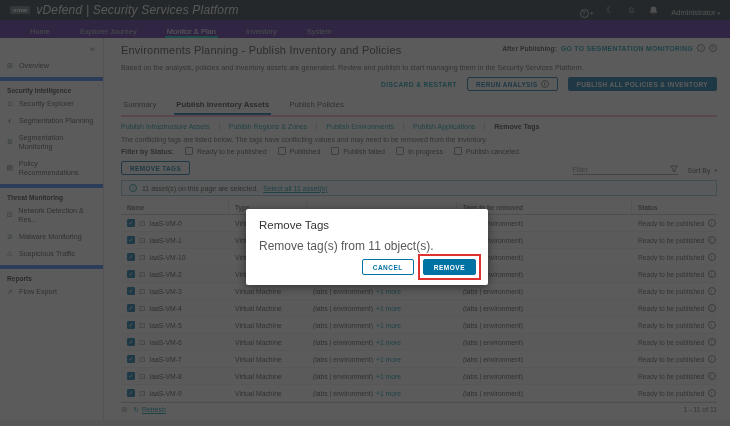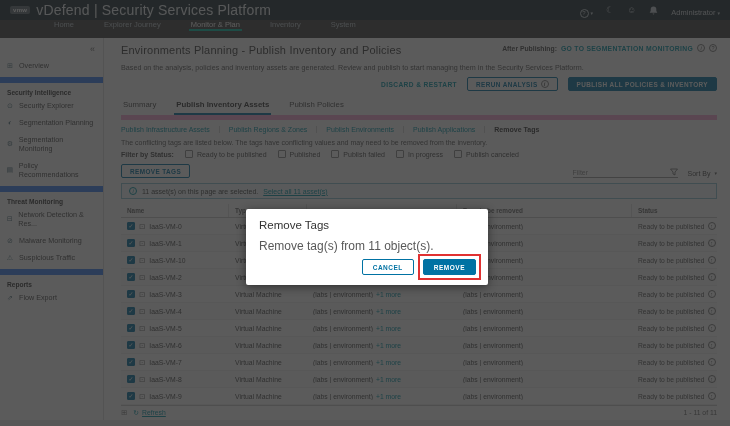--- a/index.html
+++ b/index.html
@@ -4,45 +4,45 @@
 <style>
   * { margin:0; padding:0; box-sizing:border-box; }
   html,body { width:730px; height:426px; overflow:hidden; background:#e9e9e9;
     font-family:"Liberation Sans", sans-serif; position:relative; }
 
   
   .topbar { height:20px; background:#1b2a32; display:flex; align-items:center;
     padding:0 10px; color:#cdd6da; gap:6px; }
   .logo-box { background:#5f6f77; color:#fff; font-size:6px; font-weight:bold;
     border-radius:2px; padding:1px 3px; letter-spacing:.3px; }
-  .product { font-size:14px; color:#e8eef0; letter-spacing:.2px; }
+  .product { font-size:12px; color:#e8eef0; letter-spacing:.2px;font-style:italic; }
   .top-spacer { flex:1; }
   .top-icons { display:flex; align-items:center; gap:13px; }
   .tb-icon { font-size:9px; color:#c3ced3; line-height:1; }
   .circle-q { width:9px; height:9px; border:1px solid #c3ced3; border-radius:50%;
     font-size:6px; display:inline-flex; align-items:center; justify-content:center; }
   .caret { font-size:5px; color:#c3ced3; margin-left:2px; }
   .user-label { font-size:7.5px; color:#d6dde1;text-align:center; }
 
   
-  .nav2 { height:18px; background:#404040; display:flex; align-items:flex-start;
-    padding-left:52px; gap:26px; }
+  .nav2 { height:18px; background:#4c1d95; display:flex; align-items:flex-end;
+    padding-left:28px; gap:26px; }
   .nav2-item { font-size:7.5px; color:#b9c4ca; display:flex; align-items:center;
     border-bottom:2px solid transparent; padding:0 2px; }
   .nav2-item.active { color:#fff; border-bottom-color:#00c2a9; }
 
   
   .body-row { display:flex; height:382px; background:#fff; }
 
   .sidebar { width:104px; border-right:1px solid #ddd; padding:4px 0 0 0;
     font-size:7.2px; color:#4a4a4a; flex-shrink:0; background:#fff; }
   .collapse-btn { text-align:right; padding:2px 8px 3px 0; font-size:9px; color:#666; }
   .side-item { display:flex; align-items:center; gap:5px; padding:4px 6px; color:#4a4a4a; }
   .side-item .ico { font-size:7px; color:#5a7a85; width:8px; text-align:center; }
-  .side-sec { border-top:6px solid #3b82f6; margin-top:3px; padding-top:4px; }
+  .side-sec { border-top:4px solid #3b82f6; margin-top:3px; padding-top:4px; }
   .side-sec-title { font-size:6.6px; font-weight:bold; color:#333; padding:2px 6px 1px 7px; }
 
   .main { flex:1; padding:6px 13px 0 17px; background:#fff; position:relative; }
 
   .page-head { display:flex; align-items:flex-start; }
   .page-title { font-size:11px; color:#3a3a3a; font-weight:400; letter-spacing:.2px; }
   .after-pub { margin-left:auto; display:flex; align-items:center; gap:4px; font-size:6.8px; }
   .after-pub .lbl { font-weight:bold; color:#4a4a4a; }
   .after-pub .lnk { color:#0095a8; font-weight:bold; letter-spacing:.3px; }
   .mini-circle { width:8px; height:8px; border:1px solid #777; border-radius:50%;
@@ -50,21 +50,21 @@
 
   .desc { font-size:7.2px; color:#555; margin-top:7px; }
 
   .actions-row { display:flex; justify-content:flex-end; align-items:center; gap:10px; margin-top:5px; }
   .link-btn { font-size:6.6px; font-weight:bold; color:#0095a8; letter-spacing:.4px; }
   .btn { font-size:6.4px; font-weight:bold; letter-spacing:.4px; height:14px;
     display:inline-flex; align-items:center; gap:3px; padding:0 8px; border-radius:2px; }
   .btn.outline { border:1px solid #0072a3; color:#0072a3; background:#fff; }
   .btn.solid { background:#0072a3; color:#fff; border:1px solid #0072a3; }
 
-  .tabs { display:flex; gap:16px; margin-top:6px; border-bottom:5px solid #f9a8d4; }
+  .tabs { display:flex; gap:16px; margin-top:6px; border-bottom:2px solid #f9a8d4; }
   .tab { font-size:7.8px; color:#4a4a4a; padding:3px 2px 4px; border-bottom:2px solid transparent; }
   .tab.active { font-weight:bold; color:#333; border-bottom-color:#0072a3; }
 
   .subtabs { display:flex; margin-top:6px; align-items:center; }
   .subtab { font-size:7px; color:#0095a8; padding:0 9px; }
   .subtab:first-child { padding-left:0; }
   .subtab + .subtab { border-left:1px solid #d5d5d5; }
   .subtab.active { color:#333; font-weight:bold; }
 
   .conflict { font-size:7px; color:#555; margin-top:6px; }

